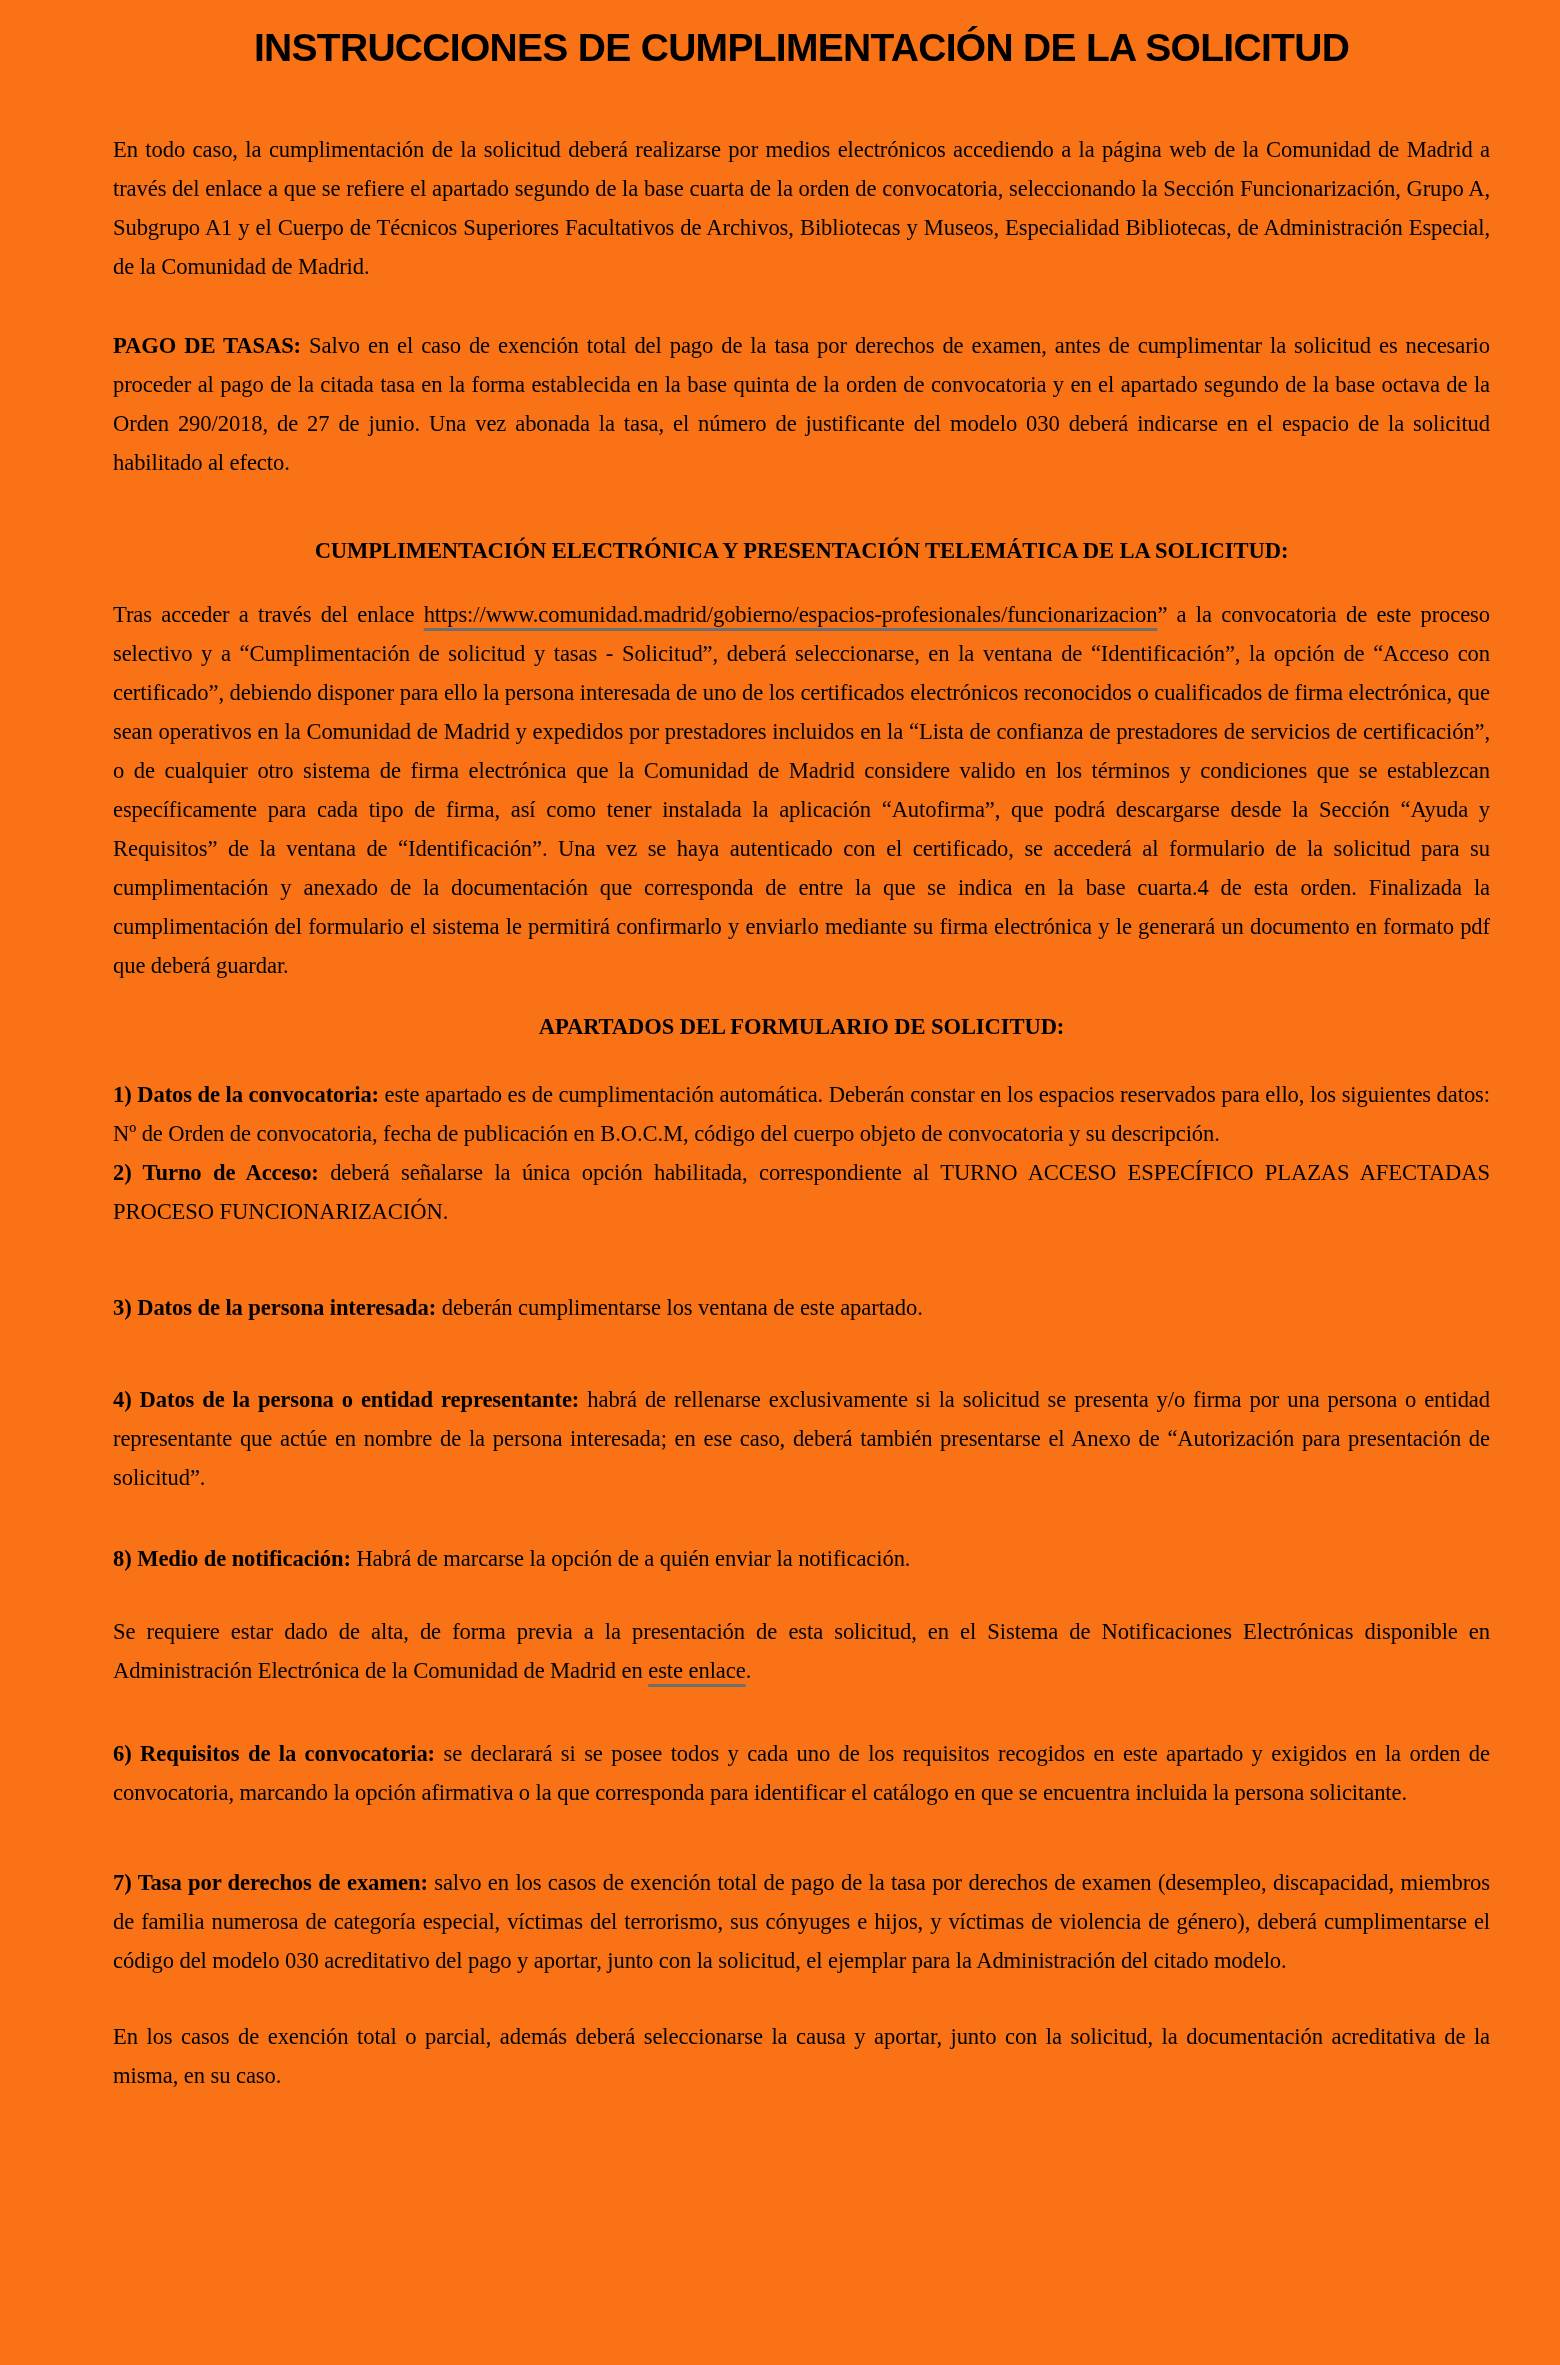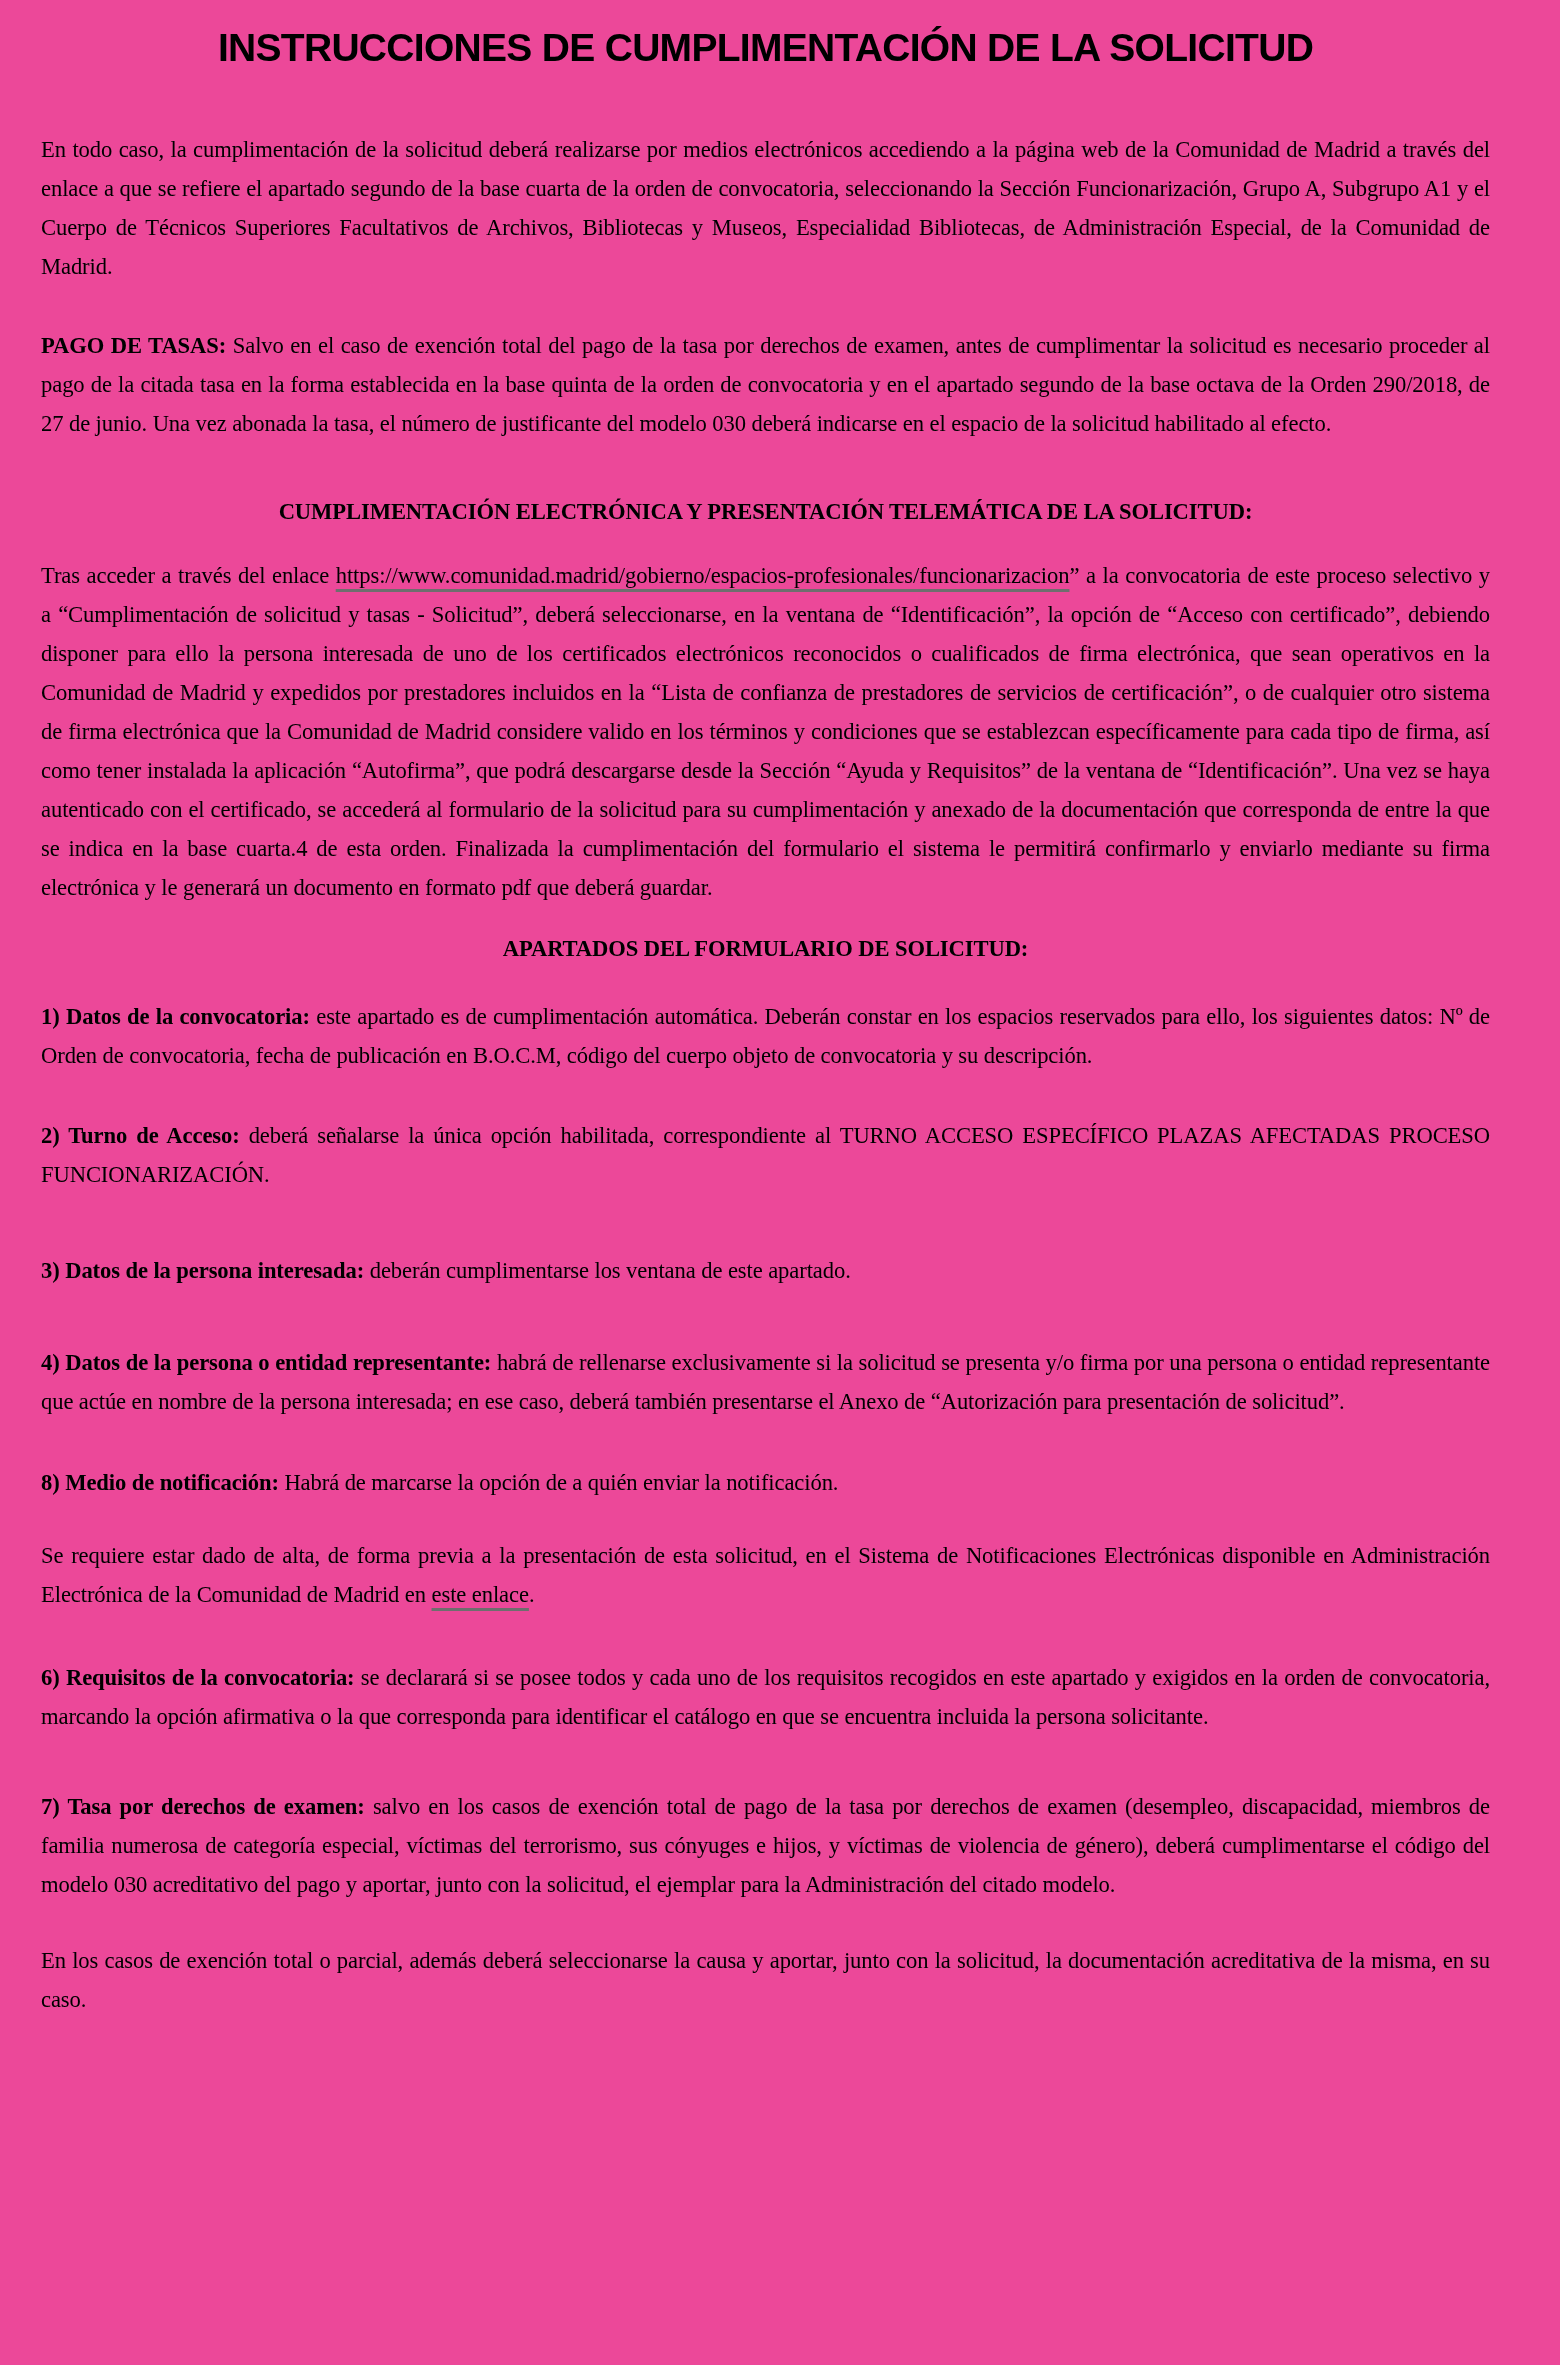--- a/index.html
+++ b/index.html
@@ -4,22 +4,22 @@
 <style>
   html, body {
     margin: 0;
     padding: 0;
     background: #ffffff;
   }
   .page {
     width: 1561px;
     min-height: 2366px;
     box-sizing: border-box;
-    background: #ec4899;
-    padding: 25px 71px 82px 41px;
+    background: #f97316;
+    padding: 25px 71px 82px 113px;
     font-family: "Liberation Sans", "DejaVu Sans", sans-serif;
     color: #000000;
     letter-spacing: -0.1px;
   }
   .title {
     font-size: 39px;
     font-weight: bold;
     text-align: center;
     line-height: 1.18;
     letter-spacing: -0.7px;
@@ -49,21 +49,21 @@
     text-underline-offset: 5.5px;
     overflow-wrap: anywhere;
     cursor: pointer;
   }
   
   [data-name="block-intro"]                     { margin-bottom: 40px; }
   [data-name="block-pago-de-tasas"]             { margin-bottom: 49px; }
   [data-name="block-heading-cumplimentacion"]   { margin-bottom: 25px; }
   [data-name="block-tras-acceder"]              { margin-bottom: 22px; }
   [data-name="block-heading-apartados"]         { margin-bottom: 29px; }
-  [data-name="block-datos-convocatoria"]        { margin-bottom: 41px; }
+  [data-name="block-datos-convocatoria"]        { }
   [data-name="block-turno-acceso"]              { margin-bottom: 57px; }
   [data-name="block-datos-persona-interesada"]  { margin-bottom: 53px; }
   [data-name="block-datos-representante"]       { margin-bottom: 42px; }
   [data-name="block-medio-notificacion"]        { margin-bottom: 34px; }
   [data-name="block-sistema-notificaciones"]    { margin-bottom: 44px; }
   [data-name="block-requisitos-convocatoria"]   { margin-bottom: 51px; }
   [data-name="block-tasa-derechos-examen"]      { margin-bottom: 37px; }
   [data-name="block-exencion-total-parcial"]    { margin-bottom: 9px; }
 </style>
 </head>

